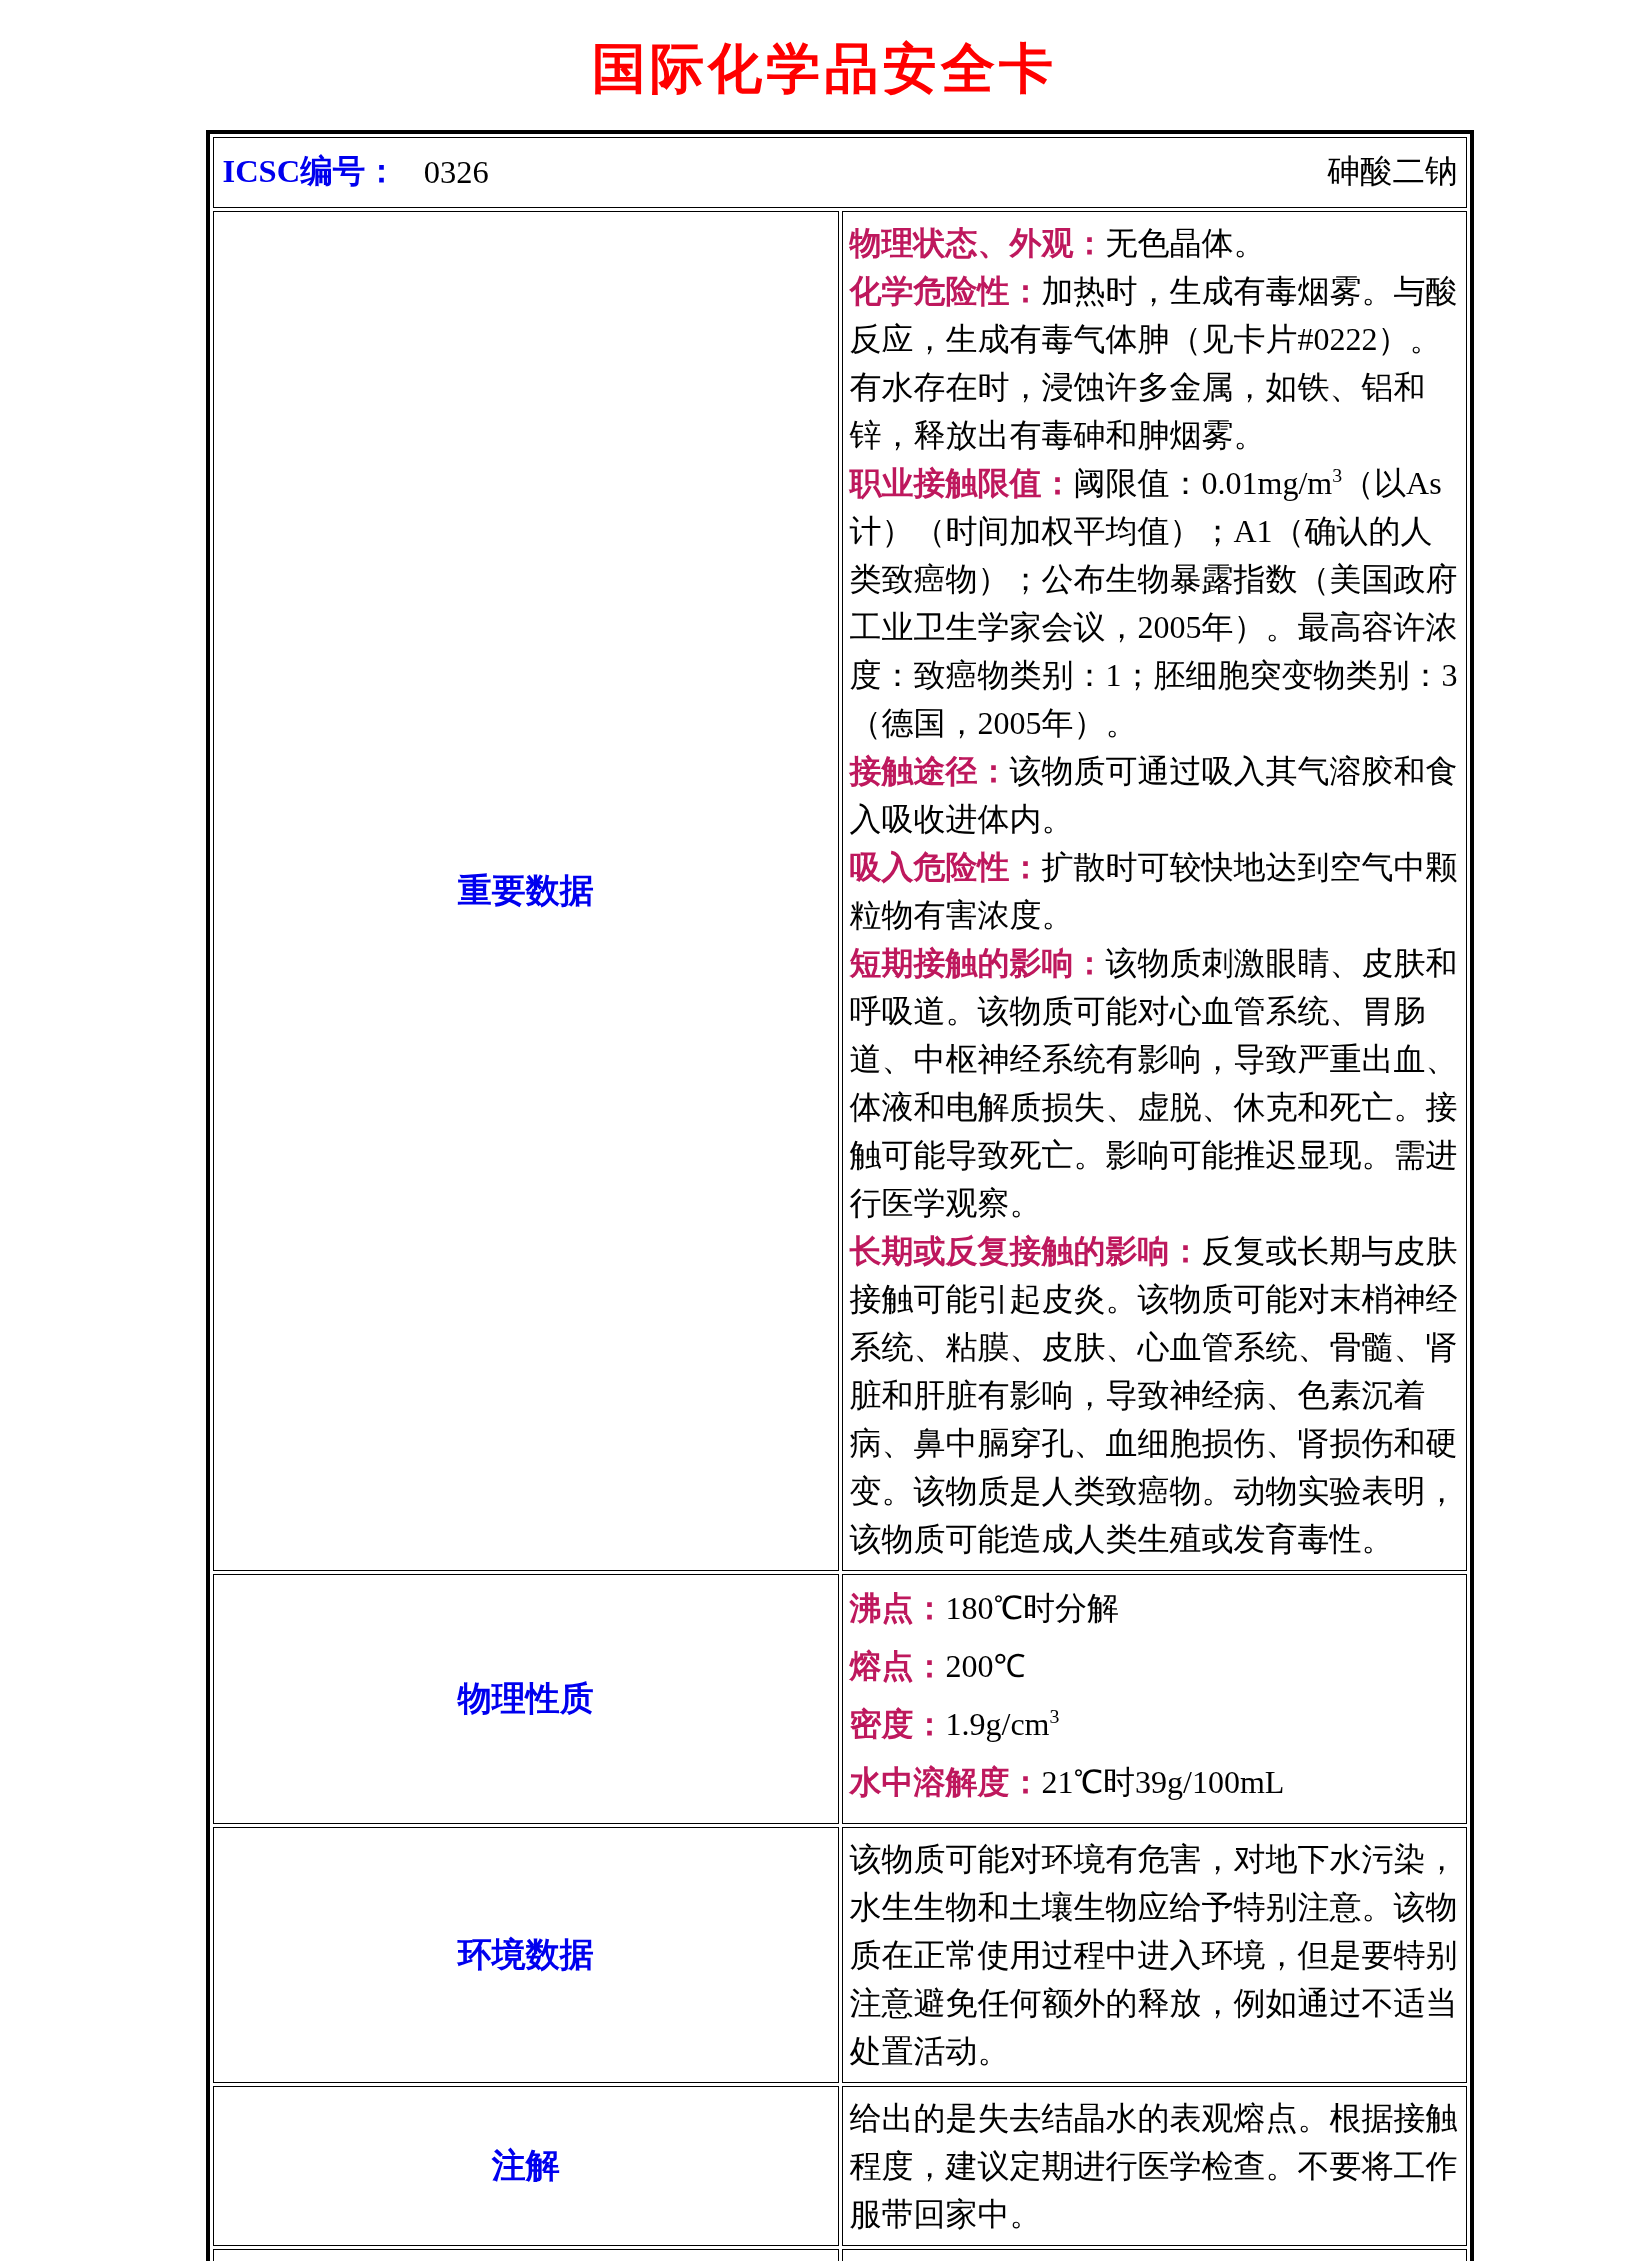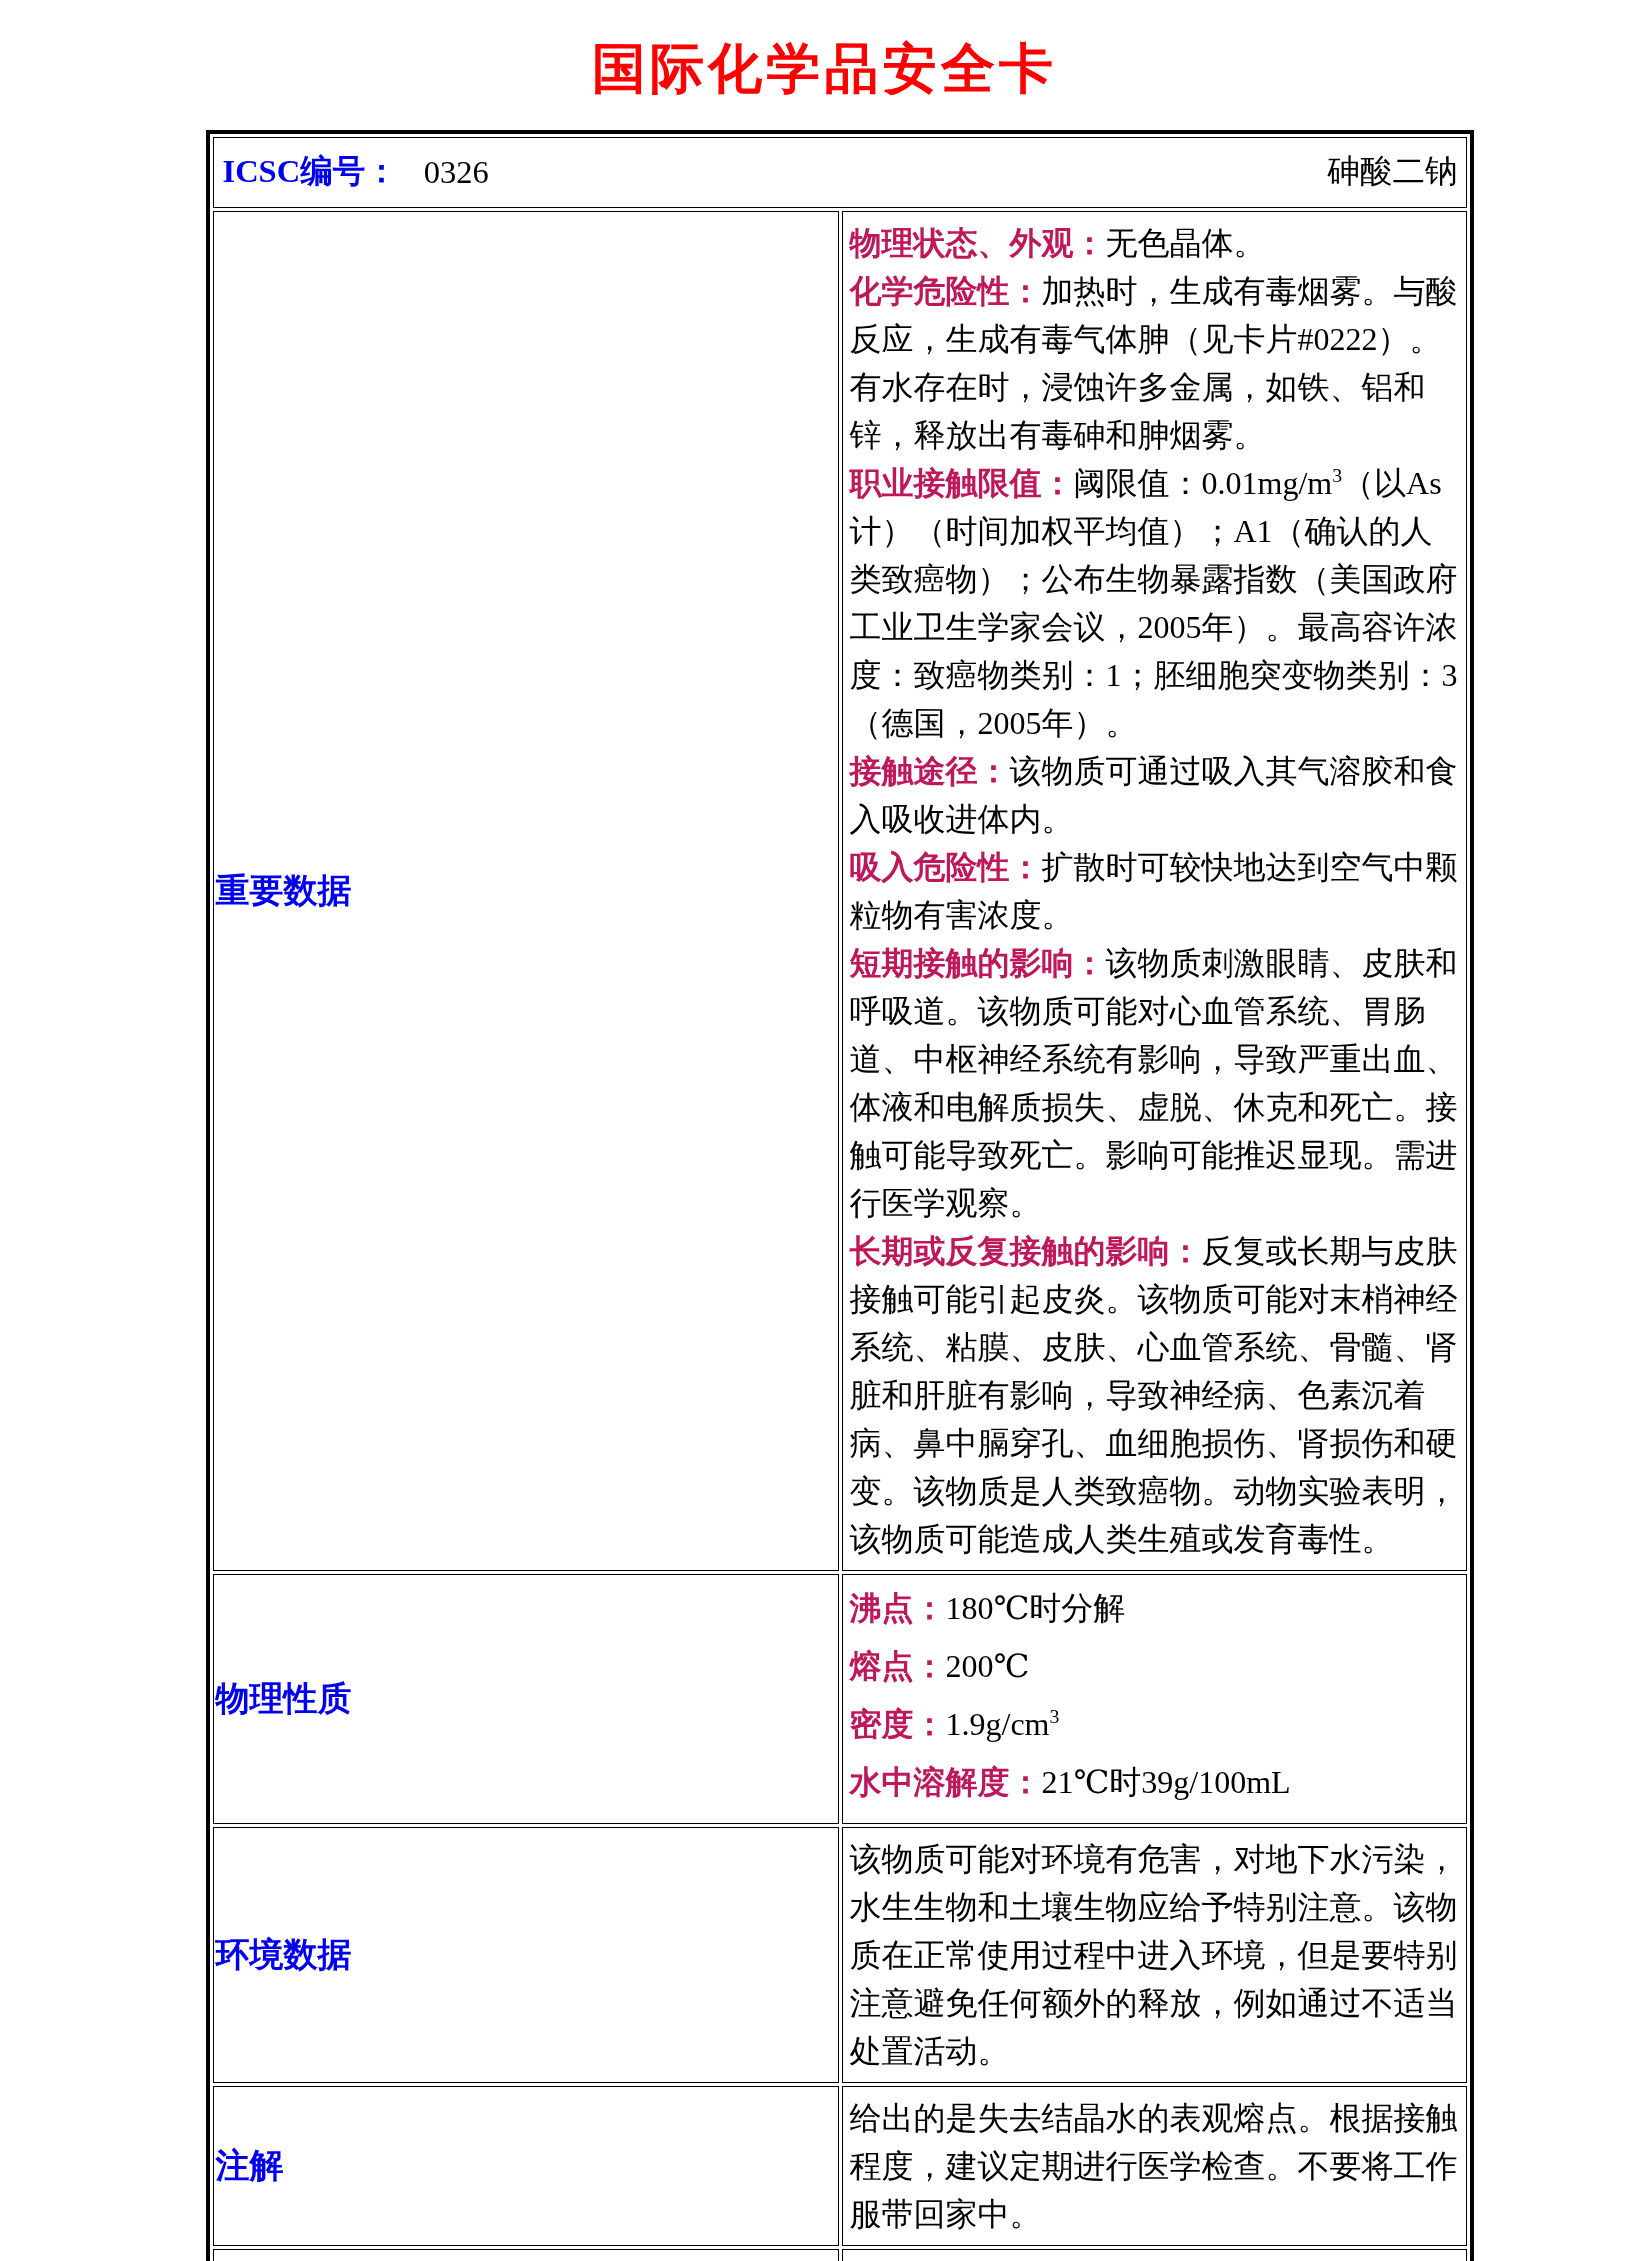--- a/index.html
+++ b/index.html
@@ -2,21 +2,21 @@
 <html style="font-size:11.3px"><head>
 <meta charset="utf-8">
 <style>
   * { box-sizing: border-box; }
   html,body { margin:0; padding:0; background:#ffffff; }
   body {
     width:1649px; height:2261px;
     font-family:"Liberation Serif","DejaVu Serif",serif;
     color:#000;
   }
-  .page { position:relative; width:1649px; height:2261px; overflow:hidden; }
+  .page { position:relative; width:1649px; height:2261px; overflow:hidden;font-family:Liberation Serif, serif; }
 
   .page-title {
     margin:0; padding-top:32.5px;
     text-align:center;
     color:#ff0000;
     font-size:54px; font-weight:bold;
     letter-spacing:4.2px;
   }
 
   table.card {
@@ -24,20 +24,21 @@
     width:1268px;
     border:4.2px solid #000;
     border-collapse:separate;
     border-spacing:3.5px;
     table-layout:fixed;
   }
   td { border:1.4px solid #000; background:#fff; padding:4.2px 7px; vertical-align:middle; }
 
   td.row-label {
     width:168px;
+    text-align:center;
     color:#0000ee;
     font-weight:bold;
     font-size:34px;
     padding:2.8px 1.4px;
   }
   td.content {
     font-size:32px;
     line-height:48px;
     vertical-align:top;
     padding:7px 8.5px 7px 7px;

